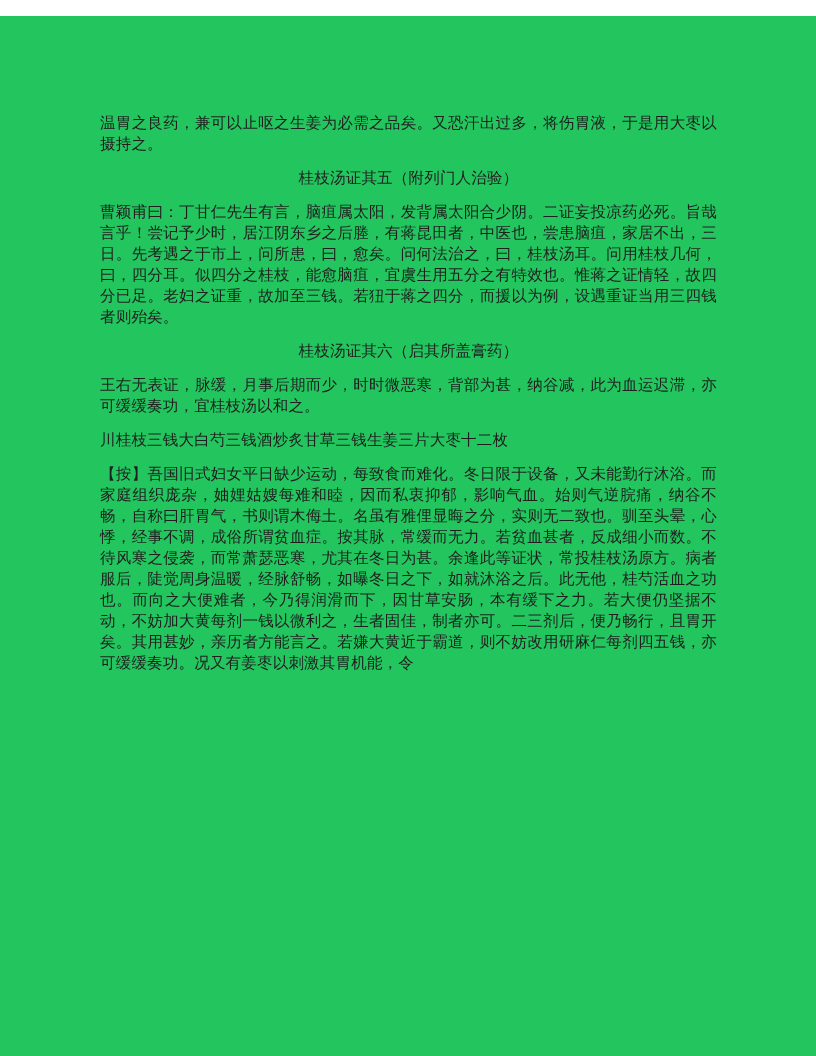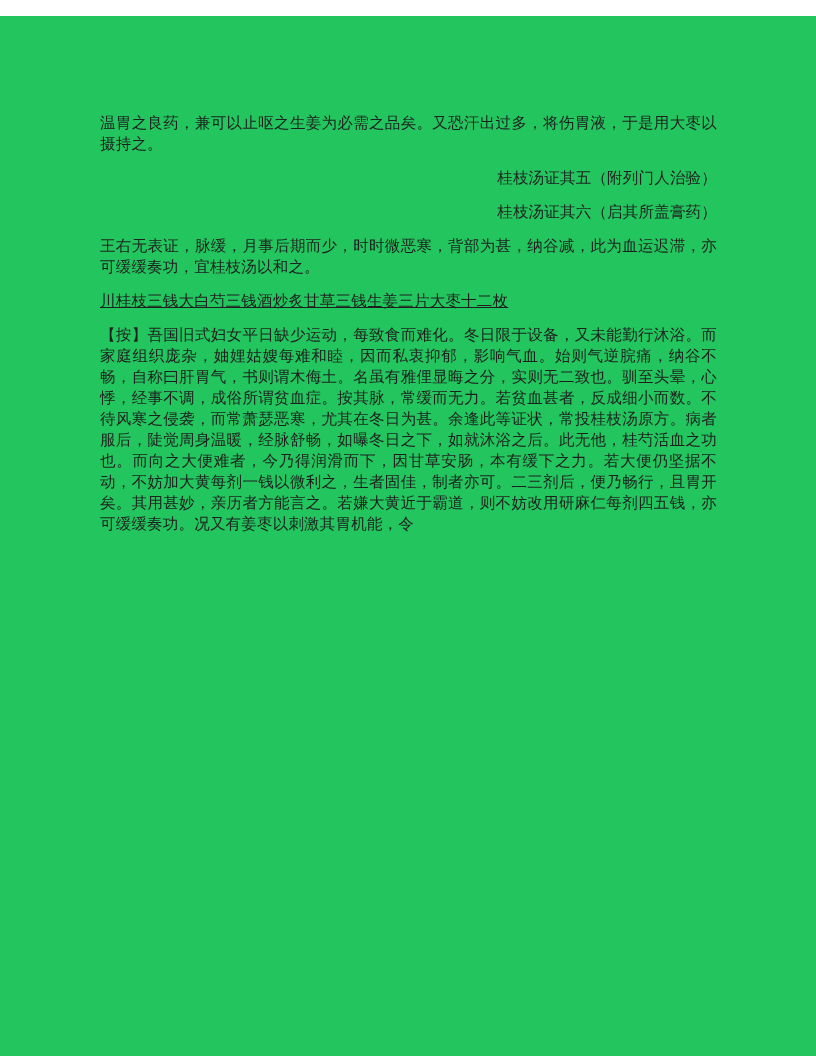--- a/index.html
+++ b/index.html
@@ -25,30 +25,30 @@
     line-height: 21px;
     text-align: justify;
     text-justify: inter-ideograph;
     letter-spacing: 0.2px;
     word-break: break-all;
   }
   .para:last-child {
     margin-bottom: 0;
   }
   .heading {
-    text-align: right;
+    text-align: center;
   }
   .prescription {
     text-align: left;
-    text-decoration: underline;
   }
 </style>
 </head>
 <body>
 
 <div class="page">
   <p class="para">温胃之良药，兼可以止呕之生姜为必需之品矣。又恐汗出过多，将伤胃液，于是用大枣以摄持之。</p>
   <p class="para heading">桂枝汤证其五（附列门人治验）</p>
+  <p class="para">曹颖甫曰：丁甘仁先生有言，脑疽属太阳，发背属太阳合少阴。二证妄投凉药必死。旨哉言乎！尝记予少时，居江阴东乡之后塍，有蒋昆田者，中医也，尝患脑疽，家居不出，三日。先考遇之于市上，问所患，曰，愈矣。问何法治之，曰，桂枝汤耳。问用桂枝几何，曰，四分耳。似四分之桂枝，能愈脑疽，宜虞生用五分之有特效也。惟蒋之证情轻，故四分已足。老妇之证重，故加至三钱。若狃于蒋之四分，而援以为例，设遇重证当用三四钱者则殆矣。</p>
   <p class="para heading">桂枝汤证其六（启其所盖膏药）</p>
   <p class="para">王右无表证，脉缓，月事后期而少，时时微恶寒，背部为甚，纳谷减，此为血运迟滞，亦可缓缓奏功，宜桂枝汤以和之。</p>
   <p class="para prescription">川桂枝三钱大白芍三钱酒炒炙甘草三钱生姜三片大枣十二枚</p>
   <p class="para">【按】吾国旧式妇女平日缺少运动，每致食而难化。冬日限于设备，又未能勤行沐浴。而家庭组织庞杂，妯娌姑嫂每难和睦，因而私衷抑郁，影响气血。始则气逆脘痛，纳谷不畅，自称曰肝胃气，书则谓木侮土。名虽有雅俚显晦之分，实则无二致也。驯至头晕，心悸，经事不调，成俗所谓贫血症。按其脉，常缓而无力。若贫血甚者，反成细小而数。不待风寒之侵袭，而常萧瑟恶寒，尤其在冬日为甚。余逢此等证状，常投桂枝汤原方。病者服后，陡觉周身温暖，经脉舒畅，如曝冬日之下，如就沐浴之后。此无他，桂芍活血之功也。而向之大便难者，今乃得润滑而下，因甘草安肠，本有缓下之力。若大便仍坚据不动，不妨加大黄每剂一钱以微利之，生者固佳，制者亦可。二三剂后，便乃畅行，且胃开矣。其用甚妙，亲历者方能言之。若嫌大黄近于霸道，则不妨改用研麻仁每剂四五钱，亦可缓缓奏功。况又有姜枣以刺激其胃机能，令</p>
 </div>
 
 </body></html>

